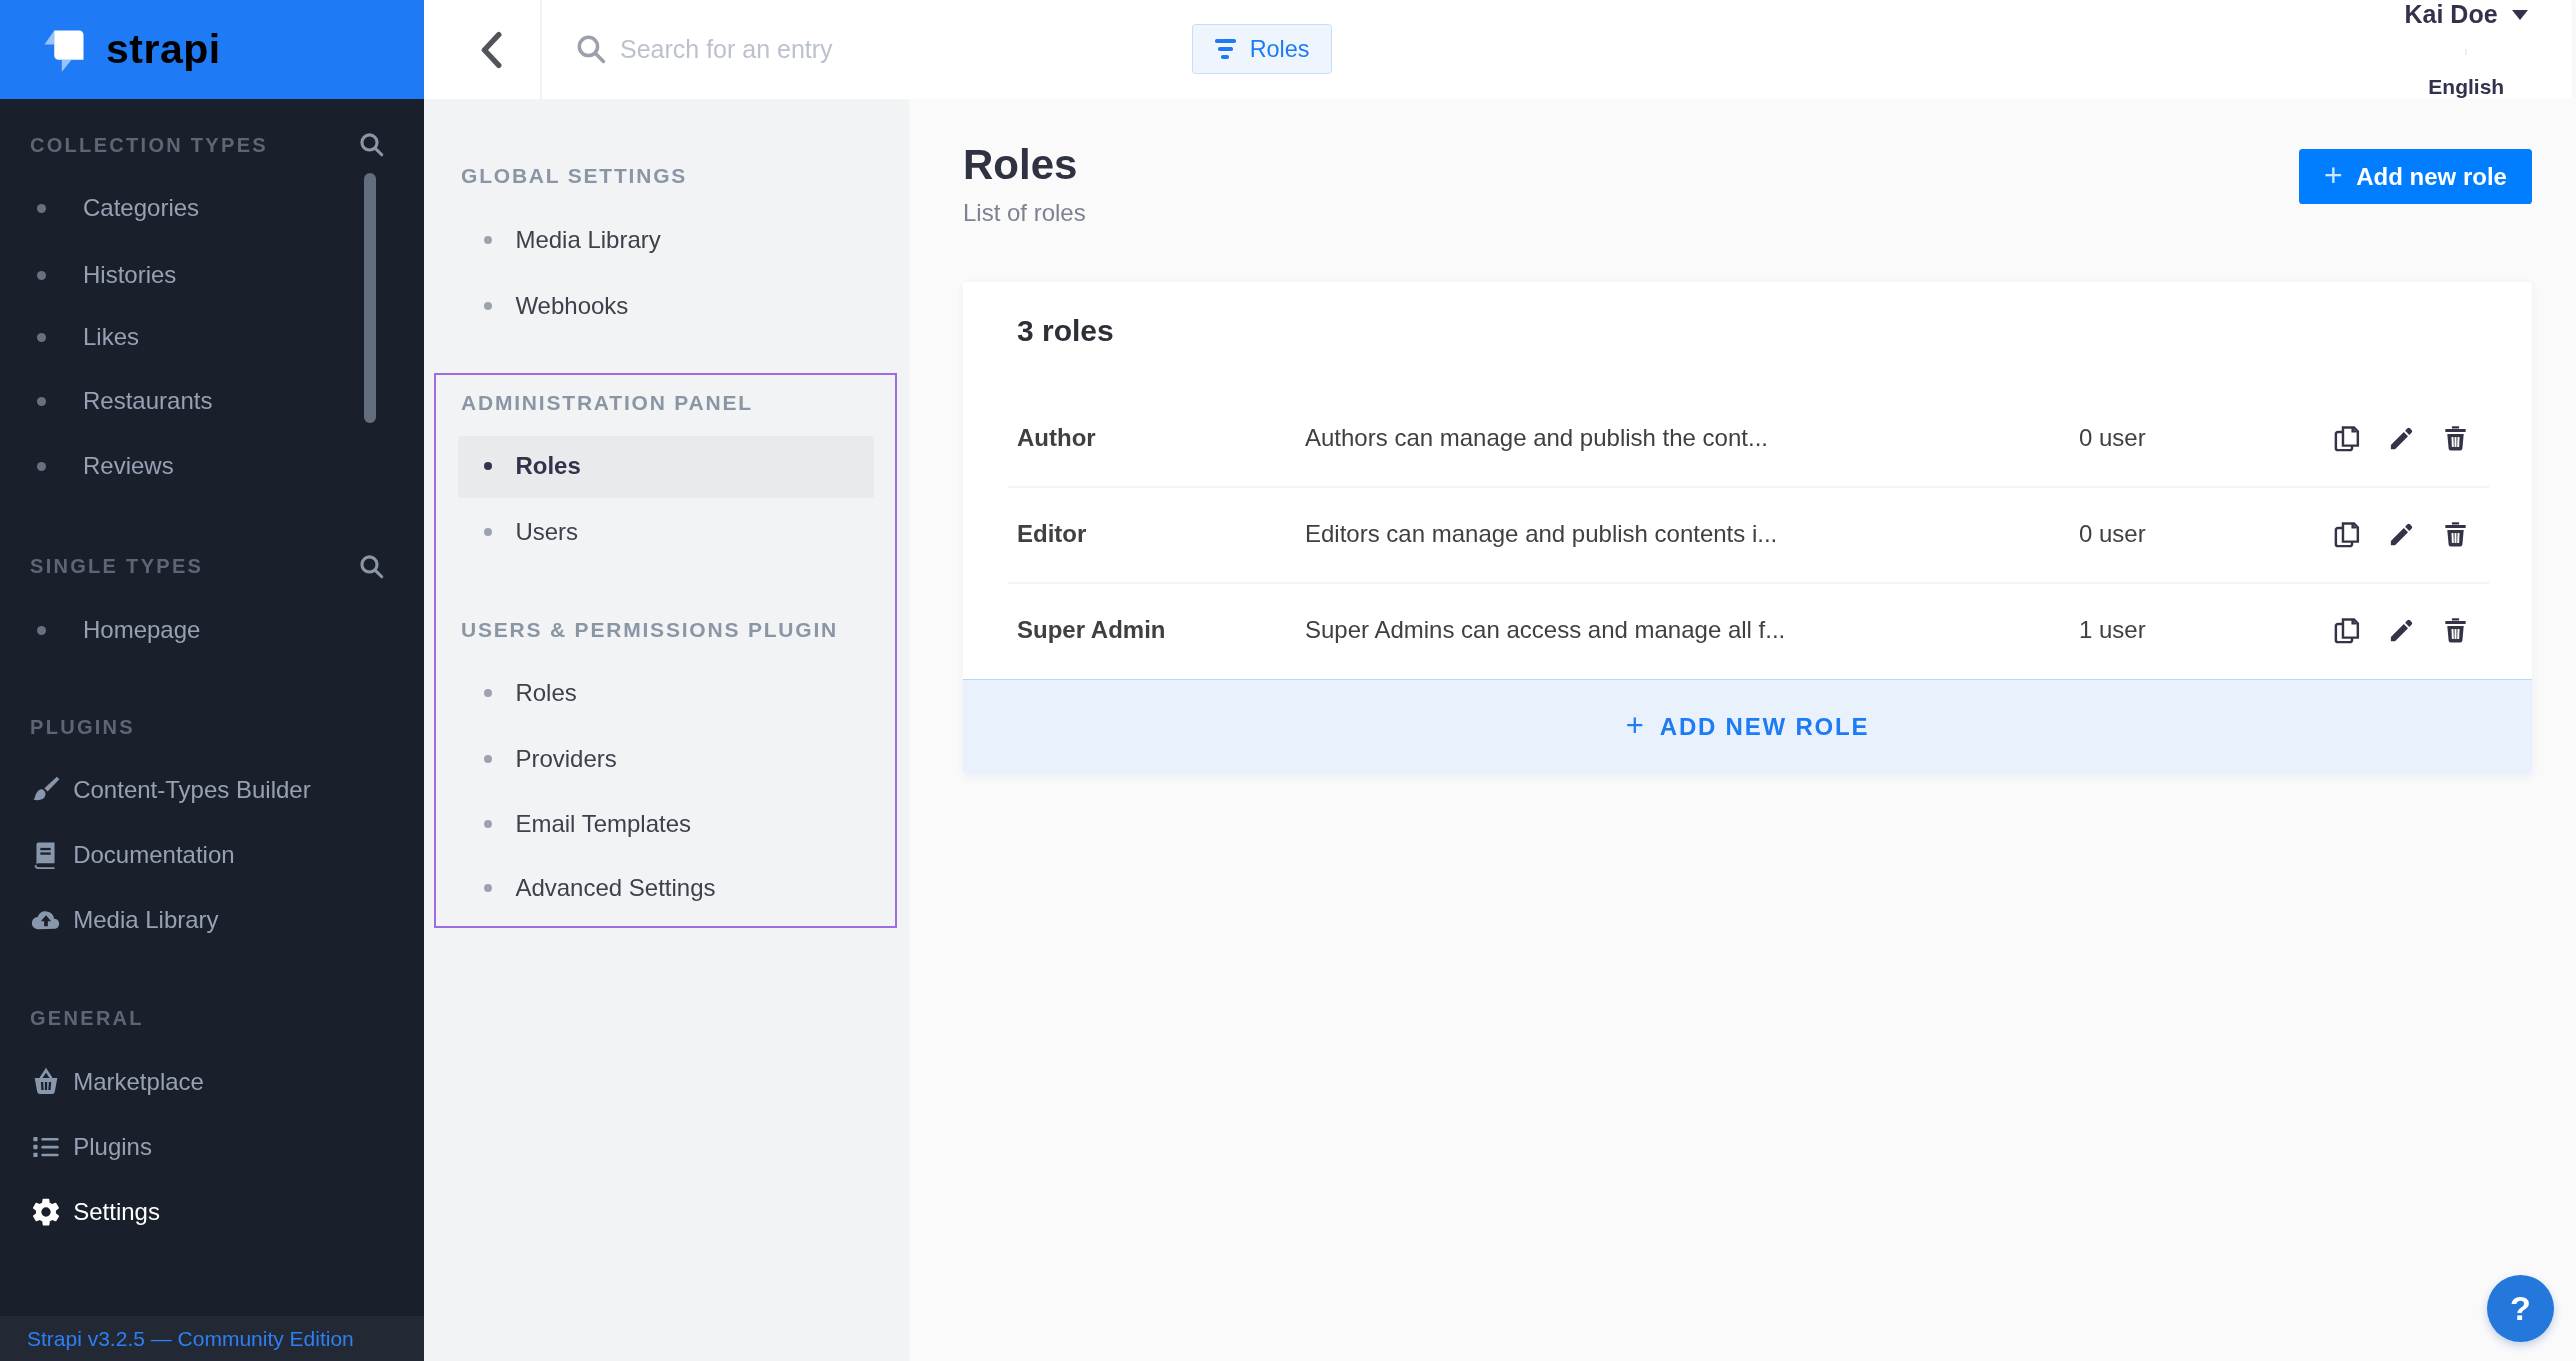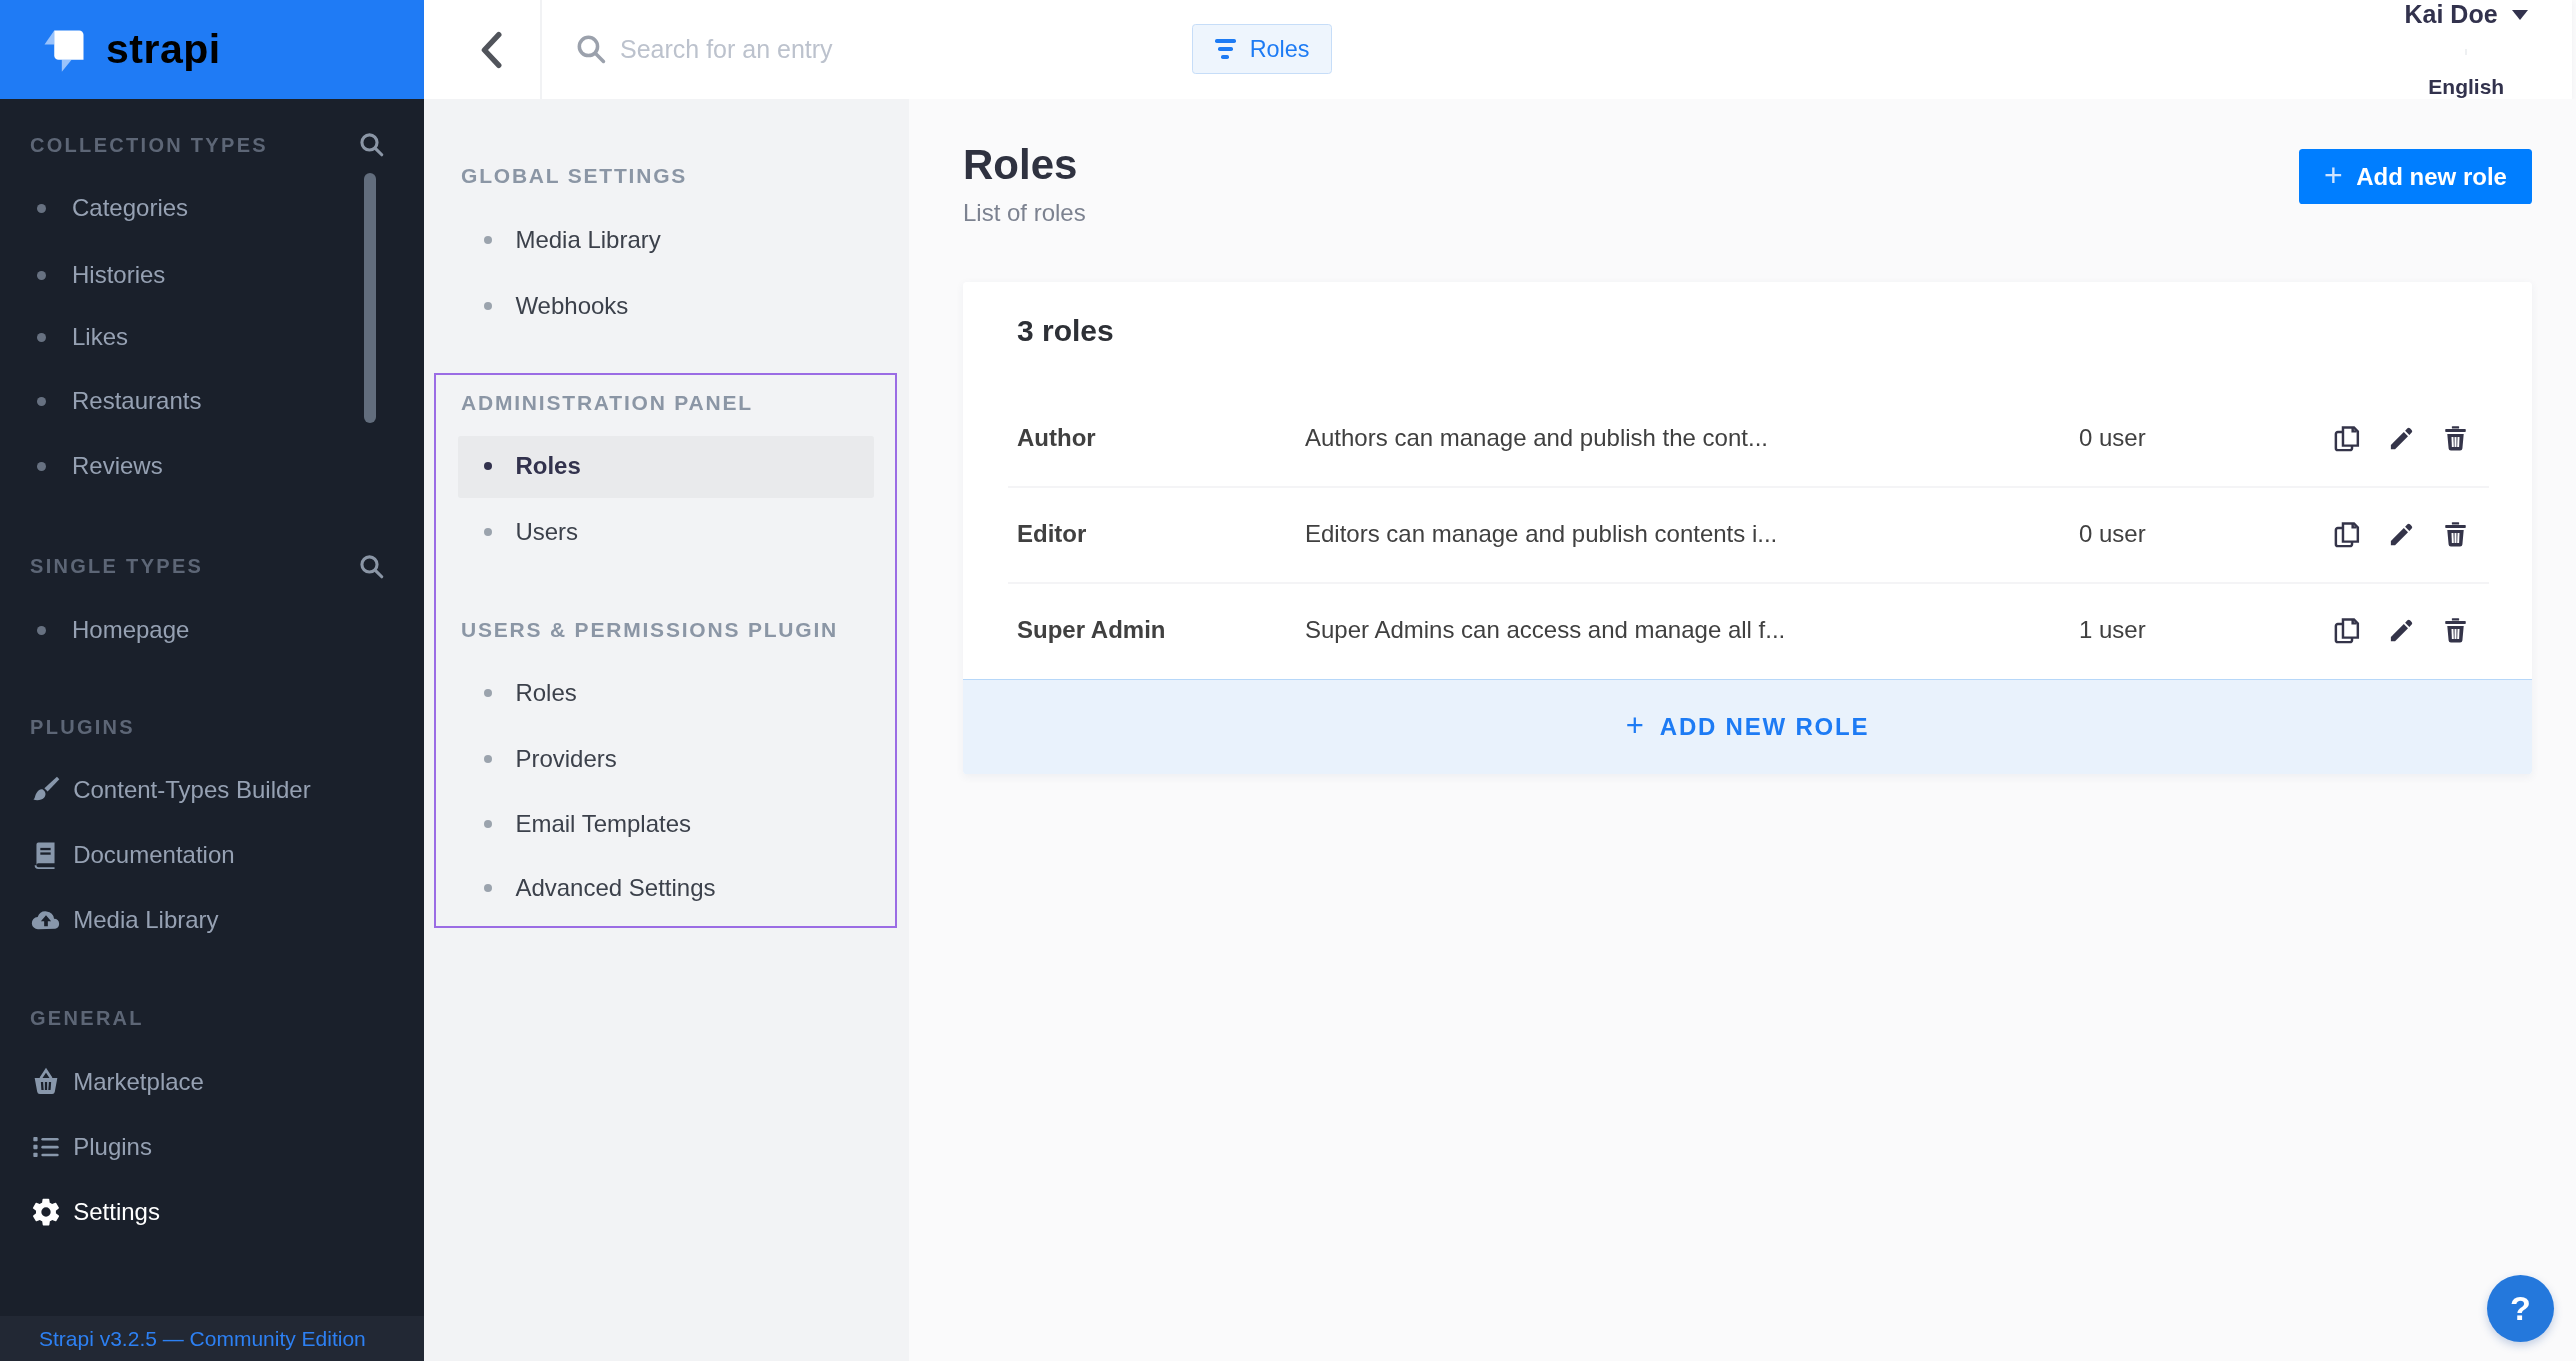--- a/index.html
+++ b/index.html
@@ -12,29 +12,29 @@
   
   .logo-band{position:absolute;left:0;top:0;width:424px;height:99px;background:#1f7bf5;
     display:flex;align-items:center;padding-left:38px;box-sizing:border-box;}
   .logo-word{color:#000000;font-size:41px;font-weight:700;margin-left:16px;letter-spacing:0.5px;}
   
   .sidebar{position:absolute;left:0;top:99px;width:424px;bottom:0;background:#1a202b;}
   .s-head{position:absolute;left:30px;height:36px;line-height:36px;font-size:20px;font-weight:700;
     letter-spacing:2.3px;color:#5d6676;}
   .s-item{position:absolute;left:0;right:0;height:36px;display:flex;align-items:center;cursor:pointer;}
   .s-item .dot{width:9px;height:9px;border-radius:50%;background:#677181;margin-left:37px;flex:none;}
-  .s-item .lbl{margin-left:26px;color:#96a1b3;font-size:24px;}
+  .s-item .lbl{margin-left:37px;color:#96a1b3;font-size:24px;}
   .s-item .p-icon{width:41px;margin-left:25px;color:#8897ab;display:flex;justify-content:center;flex:none;}
   .s-item .p-lbl{margin-left:7.2px;color:#96a1b3;font-size:24px;}
   .s-item.active .p-icon{color:#ffffff;}
   .s-item.active .p-lbl{color:#ffffff;}
   .s-search{position:absolute;left:358px;width:27px;height:27px;color:#8b96a6;cursor:pointer;}
   .s-thumb{position:absolute;left:364px;top:74px;width:11.7px;height:250px;border-radius:6.3px;background:#626d7d;}
   .side-footer{position:absolute;left:0;right:0;bottom:0;height:46px;background:#222834;
-    line-height:46px;padding-left:39px;font-size:21px;color:#2d80f3;cursor:pointer;}
+    line-height:46px;padding-left:27px;font-size:21px;color:#2d80f3;cursor:pointer;}
   
   .topbar{position:absolute;left:424px;top:0;right:4px;height:99px;background:#fff;
     box-shadow:0 1.8px 5.4px rgba(20,30,50,.05);padding-left:25px;}
   .tb-back{position:absolute;left:40px;top:0;width:54px;height:99px;display:flex;align-items:center;
     justify-content:center;cursor:pointer;}
   .tb-div{position:absolute;left:116px;top:0;width:1.8px;height:99px;background:#f1f2f4;}
   .tb-search-ic{position:absolute;left:151px;top:33px;width:32px;height:32px;color:#9ba1ac;}
   .tb-placeholder{position:absolute;left:196px;top:0;height:99px;display:flex;align-items:center;
     font-size:25px;color:#bcc2cd;}
   .tb-tag{position:absolute;left:768px;top:24px;height:50px;box-sizing:border-box;display:flex;

